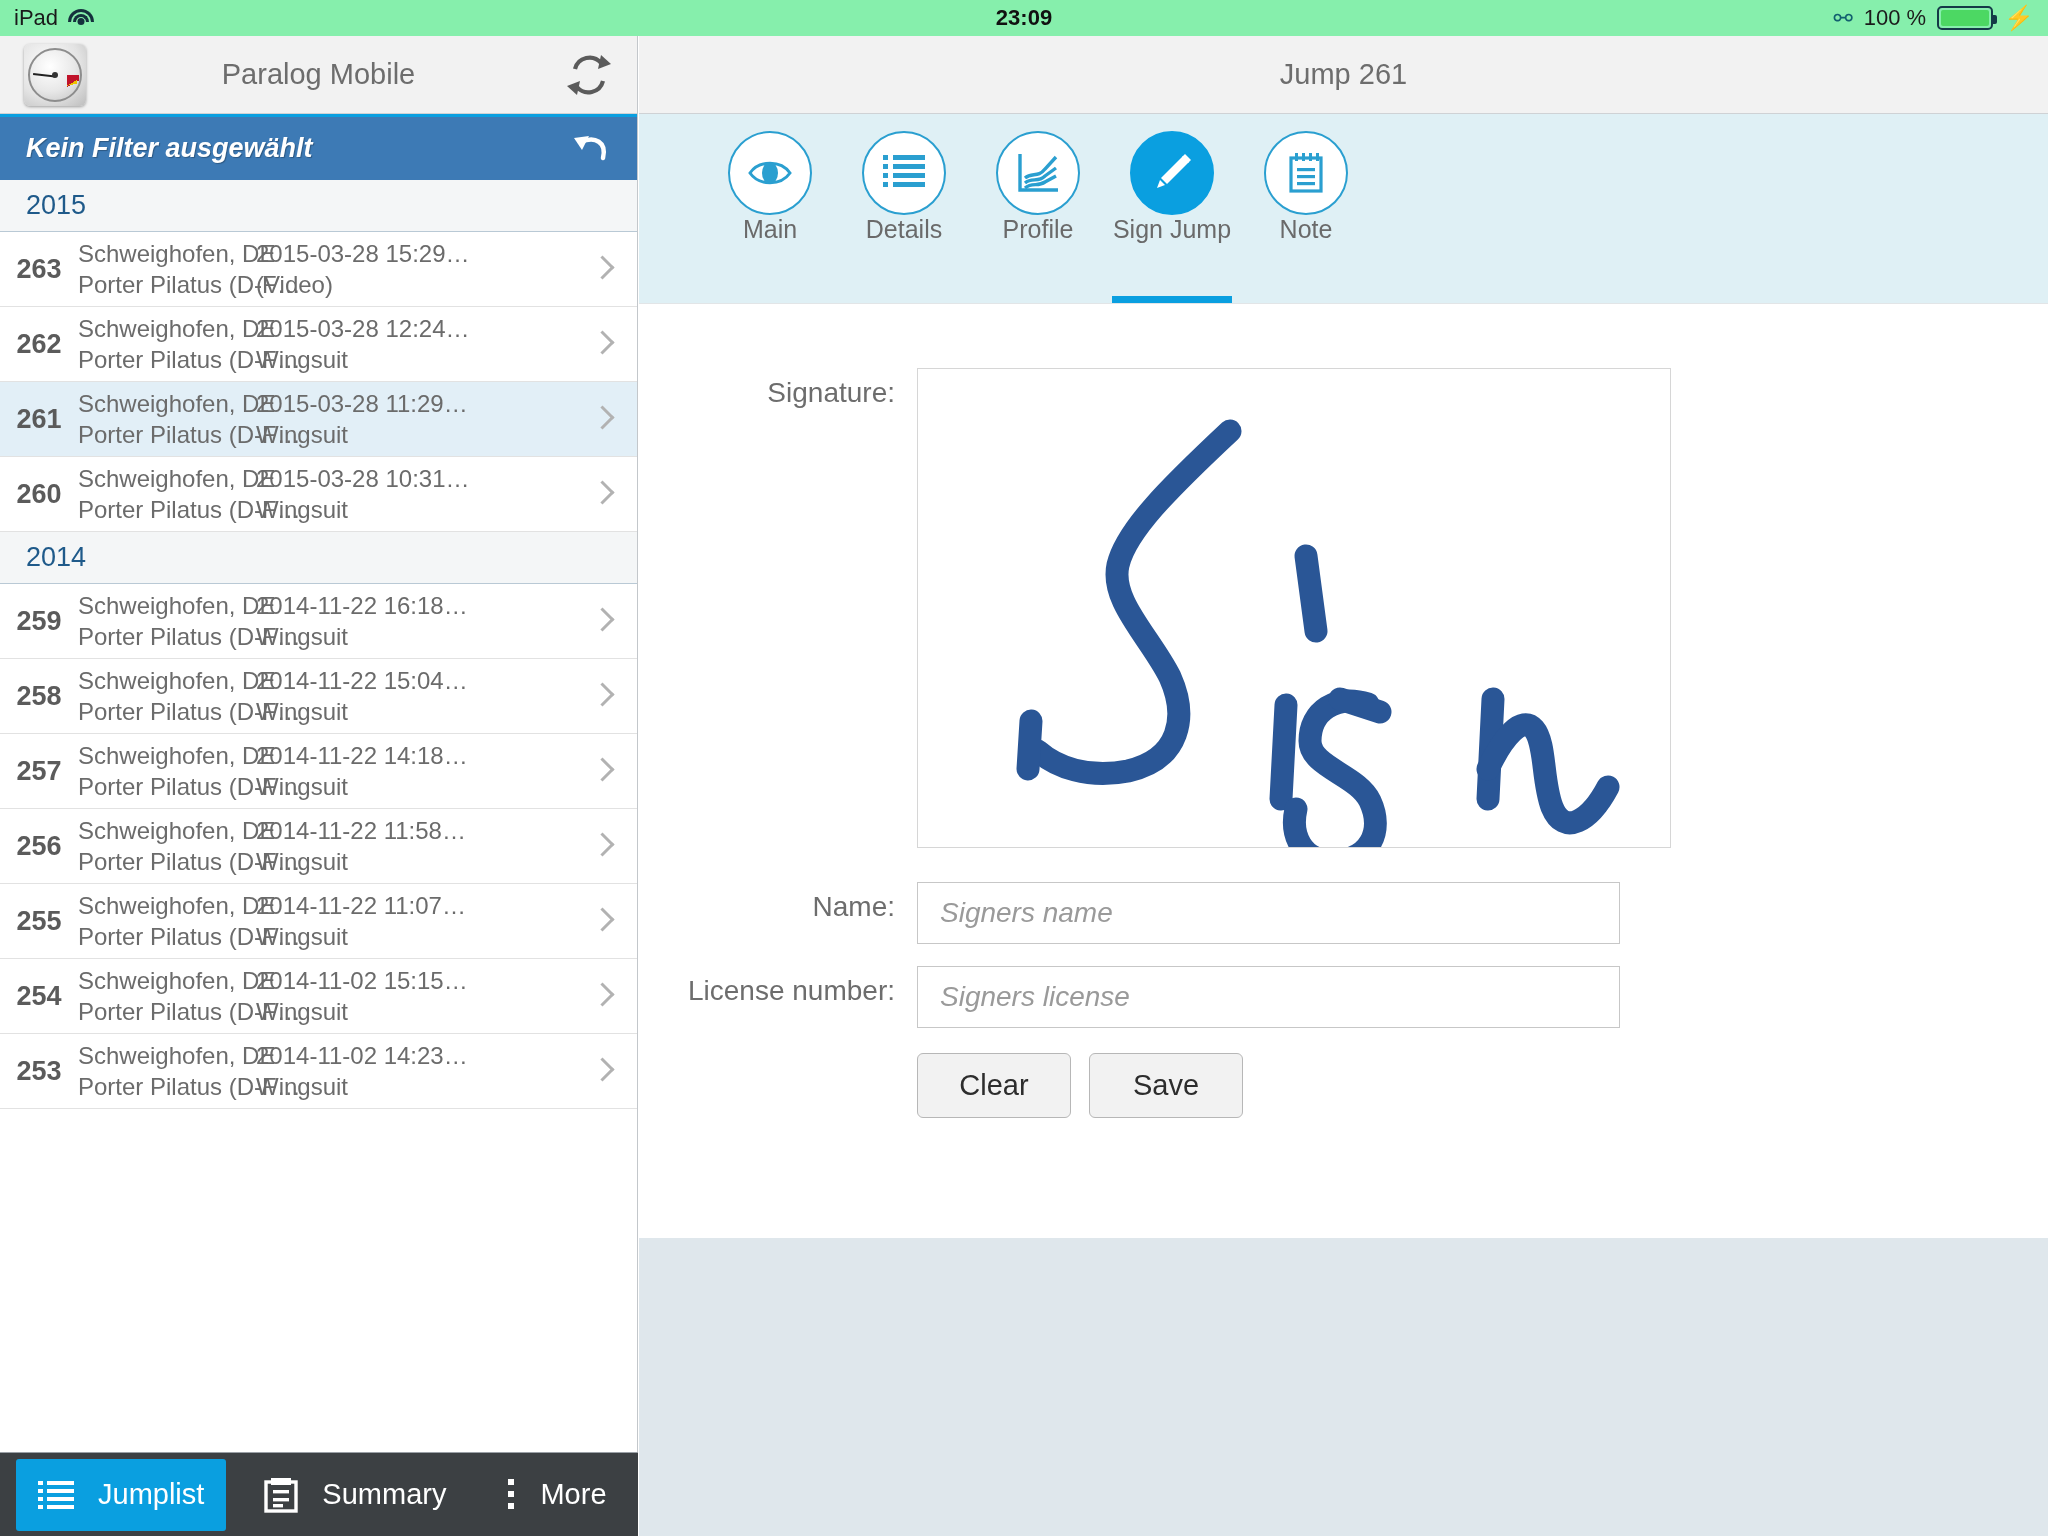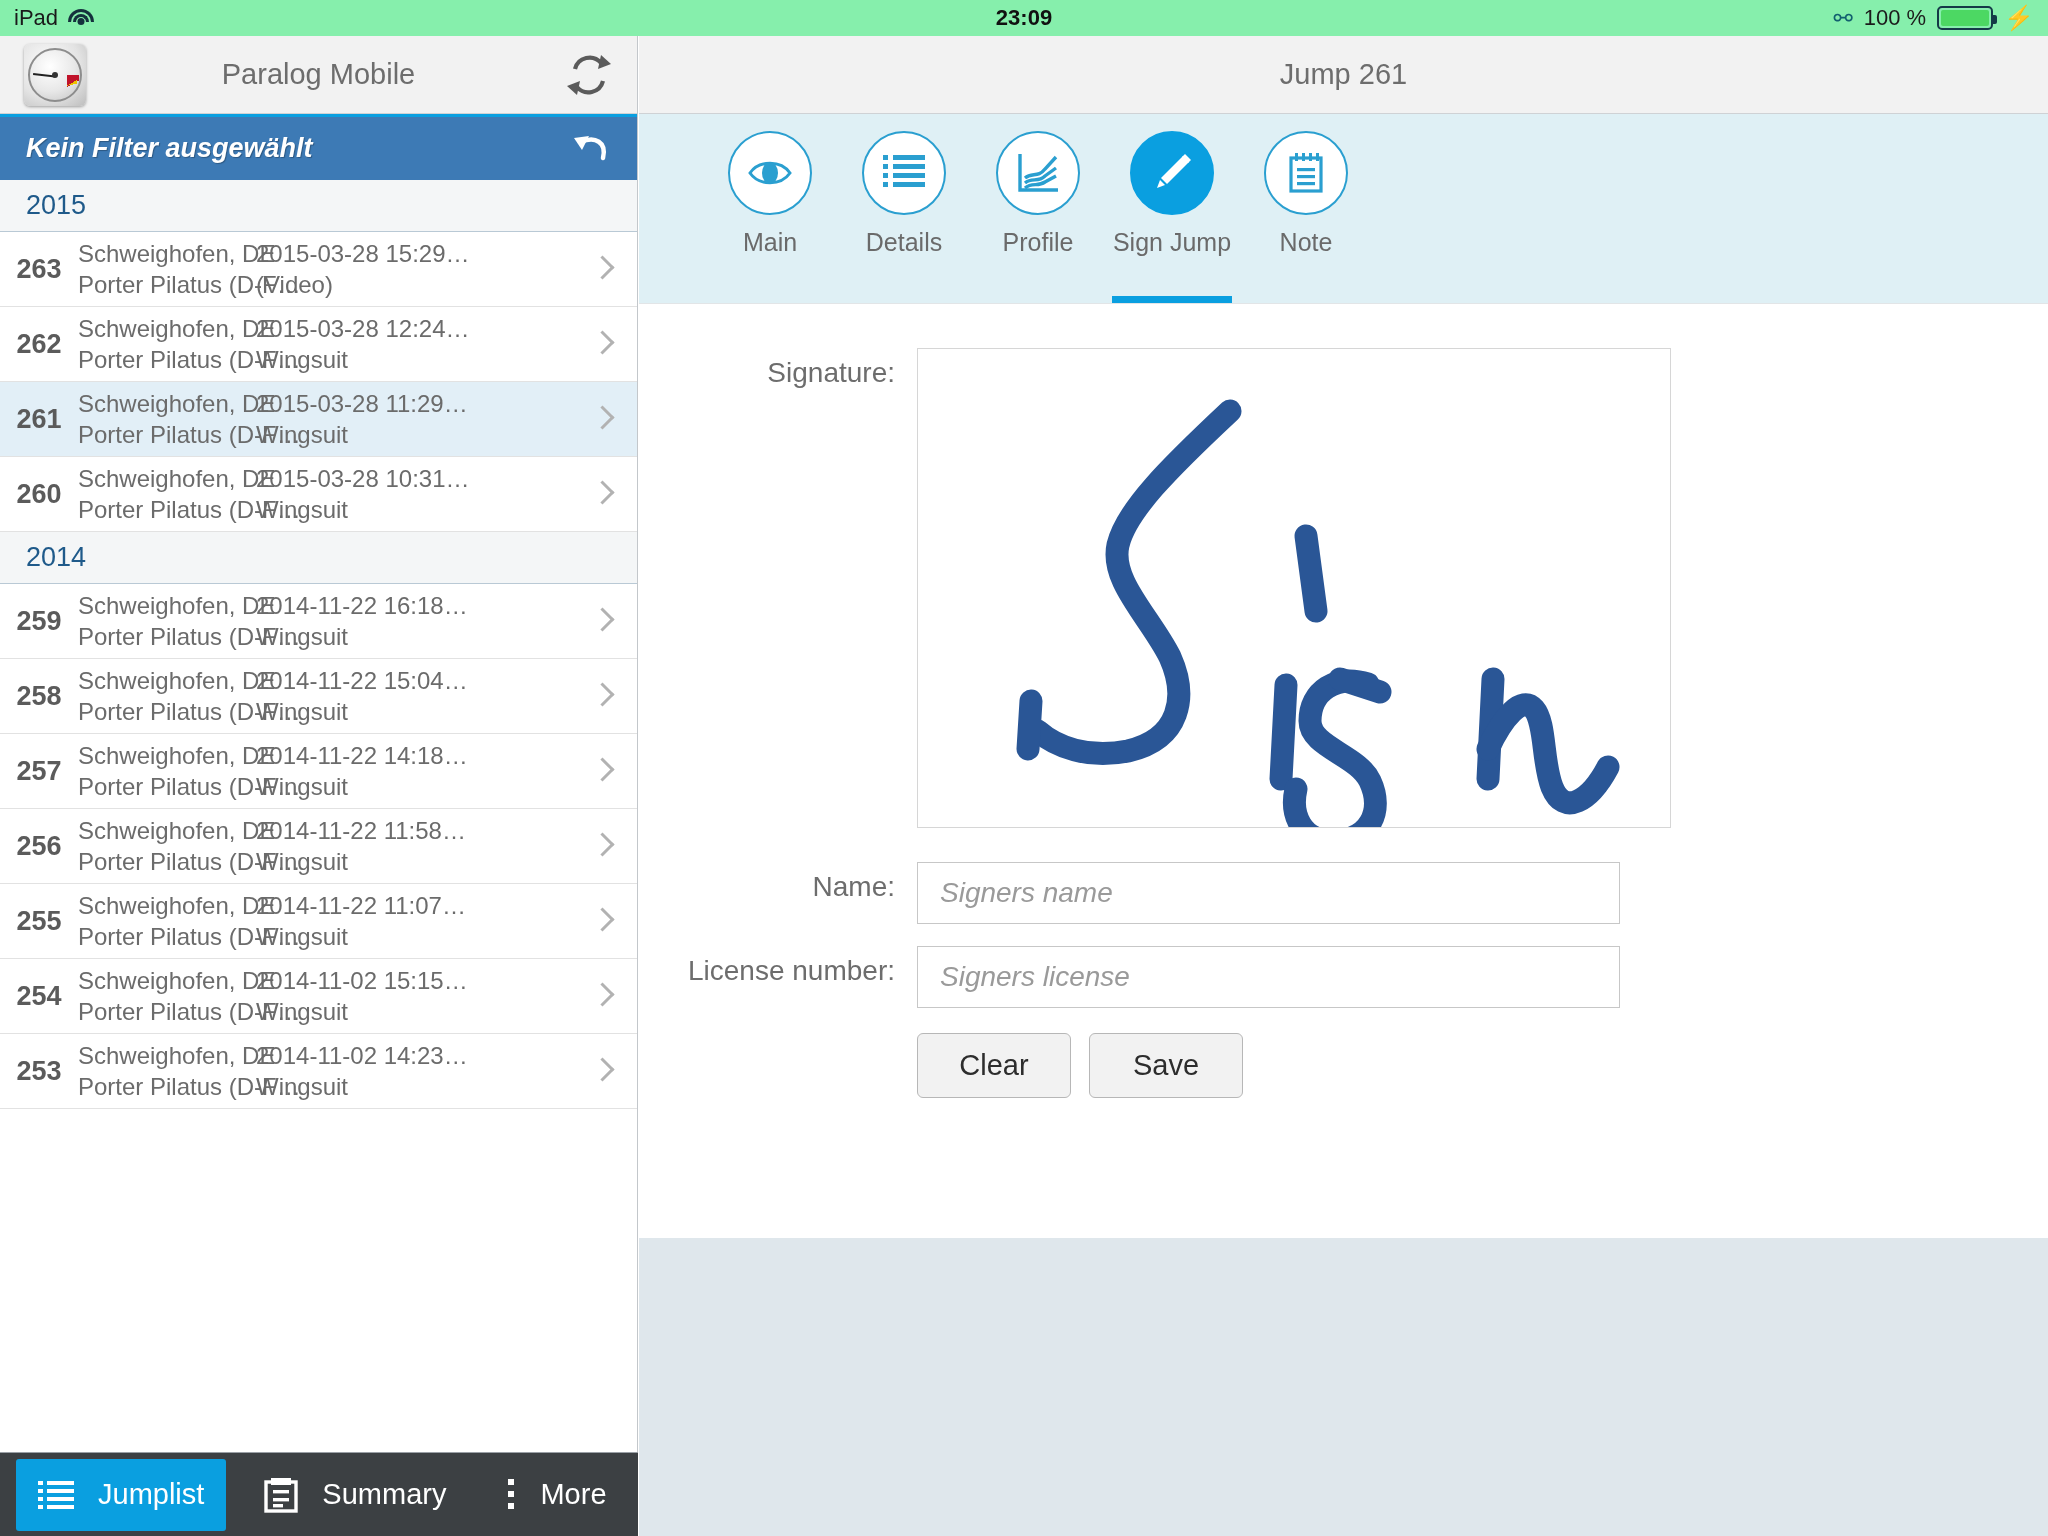--- a/index.html
+++ b/index.html
@@ -177,21 +177,21 @@
   .tab {
     width: 134px; display: flex; flex-direction: column; align-items: center;
     cursor: pointer; padding-top: 17px; position: relative; height: 189px;
   }
   .tab .circle {
     width: 84px; height: 84px; border-radius: 50%;
     background: #ffffff; border: 2.5px solid #2a9fd0;
     display: flex; align-items: center; justify-content: center;
   }
   .tab.active .circle { background: #0a9fe0; border-color: #0a9fe0; }
-  .tab .tab-label { margin-top: 13px; font-size: 25px; color: #6a6a6a; }
+  .tab .tab-label { font-size: 25px; color: #6a6a6a; }
   .tab .underline {
     position: absolute; bottom: 0; left: 7px; right: 7px; height: 7px;
     background: transparent;
   }
   .tab.active .underline { background: #0a9fe0; }
 
   #content-panel {
     background: #ffffff; height: 935px; position: relative;
     border-top: 1px solid #e2e5e7;
   }
@@ -546,21 +546,21 @@
           <rect x="10" y="30" width="18" height="3.2" fill="#2a9fd0"></rect>
         </svg>
       </span>
       <span class="tab-label">Note</span>
       <span class="underline"></span>
     </div>
   </div>
 
   <div id="content-panel">
 
-    <div class="form-row" style="padding-top:44px;border-radius:16px;">
+    <div class="form-row" style="padding-top:64px;border-radius:16px;">
       <div class="form-label">Signature:</div>
       <div id="sig-box">
         <svg viewBox="0 0 754 480" width="754" height="480">
           <g fill="none" stroke="#2a5696" stroke-width="23" stroke-linecap="round" stroke-linejoin="round">
             <path d="M312 62 C250 120 208 162 200 196 C192 232 232 268 252 308 C270 348 262 390 210 402 C170 410 138 398 120 382"></path>
             <path d="M113 352 L110 400"></path>
             <path d="M388 187 L398 262"></path>
             <path d="M368 336 L363 430"></path>
             <path d="M450 335 C418 325 392 342 392 372 C392 398 440 406 452 432 C466 462 452 492 414 492 C384 492 372 466 378 440"></path>
             <path d="M422 330 L462 343"></path>

